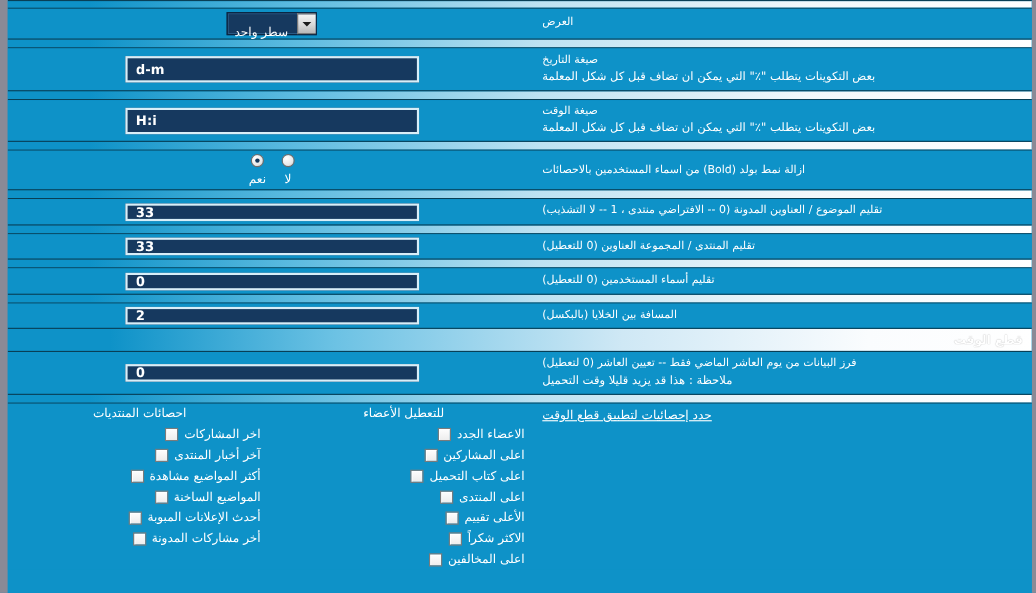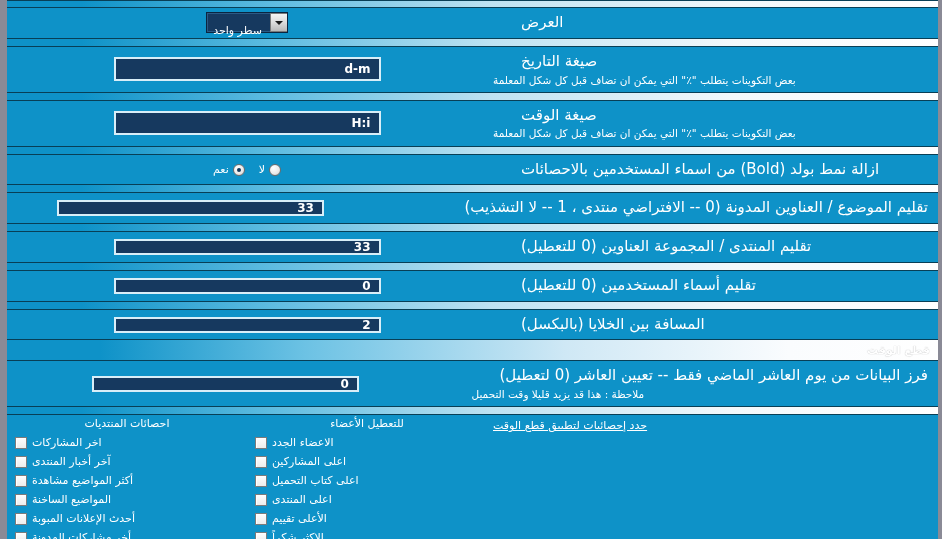--- a/index.html
+++ b/index.html
@@ -78,24 +78,23 @@
   }
   .row .label-cell {
     flex: 1 1 auto;
     text-align: left;
     padding: 4px 10px 4px 6px;
     line-height: 1.45;
     direction: rtl;
   }
   .row .label-cell .title {
     display: block;
-    font-size: 15px;
+    font-size: 10px;
     color: #ffffff;
     white-space: nowrap;
-    margin-left: 28px;
   }
   .row .label-cell .desc {
     display: block;
     font-size: 10.5px;
     color: #ffffff;
     white-space: nowrap;
   }
   .row .control-cell {
     flex: 0 0 auto;
     width: 480px;
@@ -109,21 +108,20 @@
   .field {
     width: 267px;
     height: 24px;
     box-sizing: border-box;
     background: #16395f;
     border: 2px solid #d8eef8;
     color: #ffffff;
     font-family: "DejaVu Sans", "Liberation Sans", sans-serif;
     font-size: 12px;
     font-weight: bold;
-    text-align: right;
     padding: 0 8px;
     direction: ltr;
     outline: none;
   }
   .field.tall { height: 16px; }
 
   
   .select-wrap {
     display: inline-flex;
     align-items: stretch;
@@ -160,20 +158,21 @@
   
   .radio-group {
     display: flex;
     flex-direction: row-reverse;
     align-items: center;
     gap: 14px;
     direction: rtl;
   }
   .radio-item {
     display: inline-flex;
+    flex-direction: column;
     align-items: center;
     gap: 4px;
   }
   .radio-dot {
     width: 12px; height: 12px;
     border-radius: 50%;
     box-sizing: border-box;
     background: radial-gradient(circle at 35% 30%, #ffffff 0%, #e9e9e9 60%, #c6c6c6 100%);
     border: 1px solid #6d6d6d;
     position: relative;
@@ -222,21 +221,21 @@
     text-align: center;
     font-size: 11px;
     color: #ffffff;
     padding-bottom: 3px;
     white-space: nowrap;
   }
   .check-item {
     display: flex;
     flex-direction: row-reverse;
     align-items: center;
-    justify-content: flex-start;
+    justify-content: flex-end;
     gap: 5px;
     height: 19px;
     padding-right: 2px;
   }
   .check-box {
     width: 12px; height: 12px;
     box-sizing: border-box;
     background: linear-gradient(to bottom, #fefefe 0%, #ededed 100%);
     border: 1px solid #7b7b7b;
     box-shadow: inset 1px 1px 0 #ffffff;

